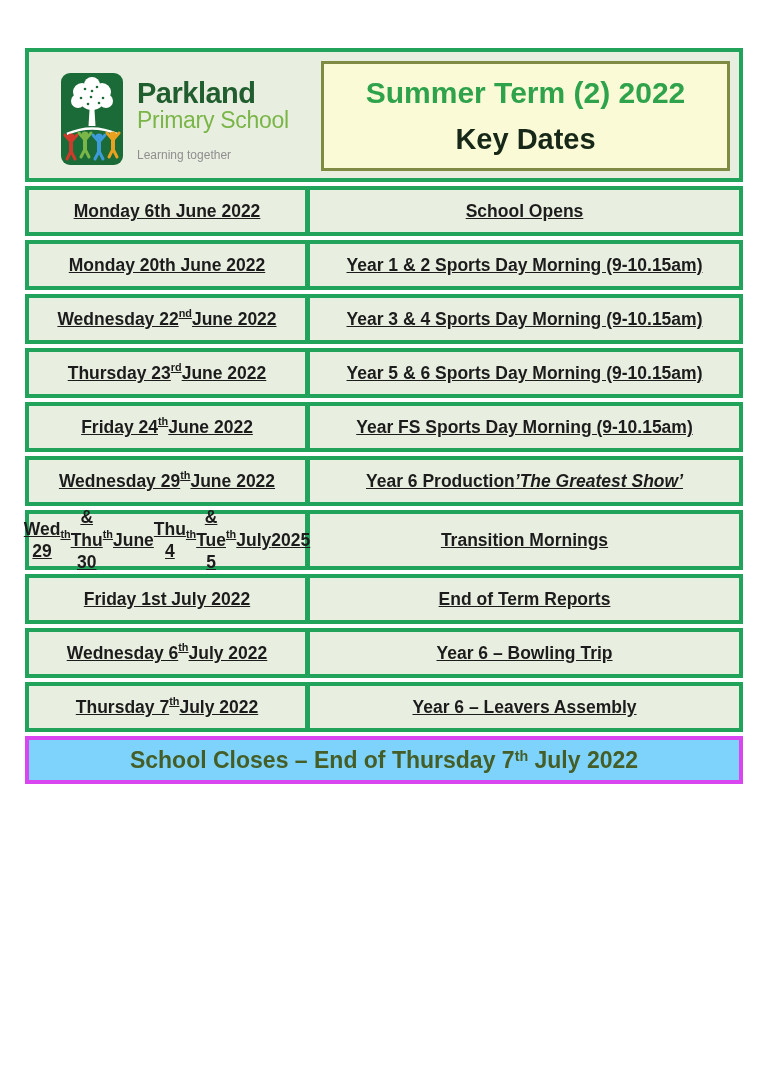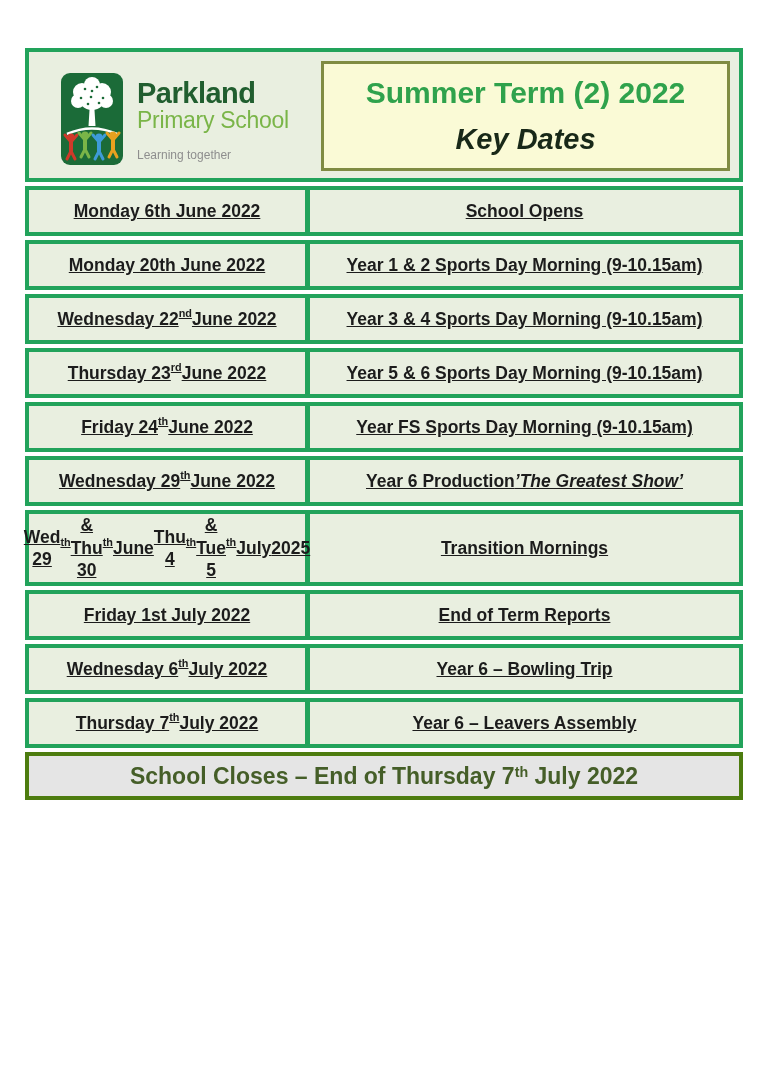--- a/index.html
+++ b/index.html
@@ -31,49 +31,49 @@
     position: absolute; top: 9px; right: 9px;
     width: 409px; height: 110px;
     background: #fafad6;
     border: 3px solid #7f8b42;
     box-sizing: border-box;
     display: flex; flex-direction: column;
     justify-content: space-evenly; align-items: center;
     text-align: right;
   }
   .title-l1 { color: #2fa24c; font-size: 30px; font-weight: bold; }
-  .title-l2 { color: #182818; font-size: 29px; font-weight: bold; font-style: italic; }
+  .title-l2 { color: #182818; font-size: 29px; font-weight: bold; }
 
   
   .row {
     display: flex;
     margin-top: 4px;
     height: 50px;
     border: 4px solid #22a35b;
     background: #e9efe0;
     box-sizing: border-box;
   }
-  .row.tall { height: 76px; }
+  .row.tall { height: 60px; }
   .cell {
     display: flex; align-items: center; justify-content: center;
     text-align: center;
     font-weight: bold; color: #1c1c1c;
     font-size: 17.5px; line-height: 1.28; text-decoration: underline;
   }
   .cell.date { width: 281px; border-right: 5px solid #22a35b; box-sizing: border-box; flex-shrink: 0; padding: 0 6px; }
   .cell.event { flex: 1; padding: 0 6px; }
   .sup { font-size: 0.62em; position: relative; top: -0.45em; }
   .it  { font-style: italic; }
 
   
   .footer-row {
     margin-top: 4px;
     height: 48px;
-    border: 4px solid #4d7c0f;
-    background: #e5e5e5;
+    border: 4px solid #d946ef;
+    background: #7dd3fc;
     box-sizing: border-box;
     display: flex; align-items: center; justify-content: center;
   }
   .footer-text { font-size: 23px; font-weight: bold; color: #455e28; }
 </style>
 </head>
 <body>
 
 <div class="content">
 

